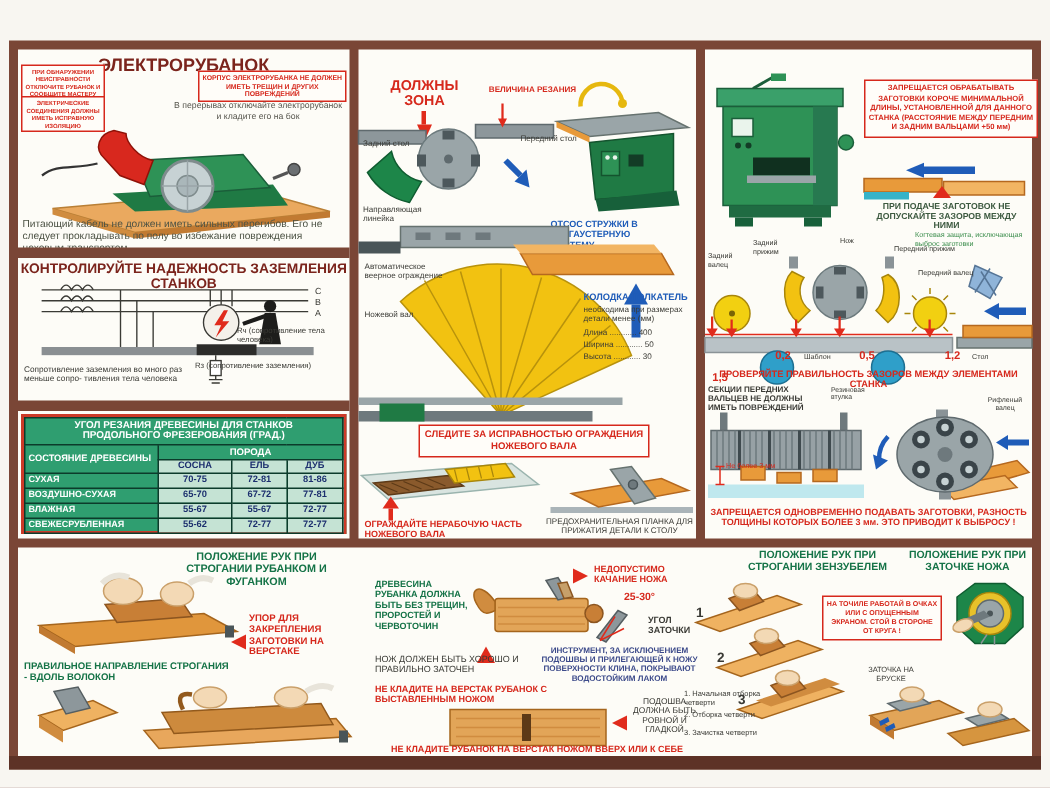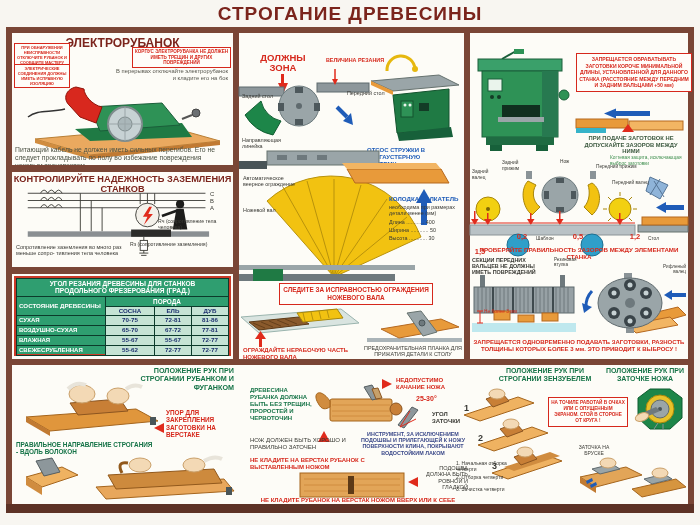--- a/index.html
+++ b/index.html
@@ -1,20 +1,20 @@
 <!DOCTYPE html>
 <html><head>
 <meta charset="utf-8">
 <style>
   html,body{margin:0;padding:0;background:#fff}
   .poster{position:relative;width:700px;height:525px;background:#f8f6f1;font-family:"Liberation Sans",sans-serif;overflow:hidden}
   .t{position:absolute;line-height:1.15}
   .b{font-weight:bold}
   .ctr{text-align:center}
-  .rt{text-align:right}
+  .rt{text-align:center}
   .maroon{color:#7b241c}
   .red{color:#d6281c}
   .green{color:#157347}
   .blue{color:#1f5cb8}
   .navy{color:#3c4a8a}
   .dark{color:#3a3a35}
   .gray{color:#57564e}
   .frame{position:absolute;left:6px;top:27px;width:688px;height:486px;background:#7a4636}
   .frame-bottom{position:absolute;left:0;bottom:0;width:100%;height:9px;background:#5d3226}
   .panel{position:absolute;background:#fdfcf7}
@@ -32,21 +32,20 @@
   .tri-u{border-left:6px solid transparent;border-right:6px solid transparent;border-bottom:11px solid #e02b1c}
   .tri-l{border-top:5px solid transparent;border-bottom:5px solid transparent;border-right:10px solid #e02b1c}
   .tri-r{border-top:5px solid transparent;border-bottom:5px solid transparent;border-left:10px solid #e02b1c}
   .shaft{position:absolute;background:#e02b1c}
   svg{position:absolute;overflow:visible}
 </style>
 </head>
 <body>
 
 <div class="poster">
-  <div class="t b ctr maroon" style="left:0;top:3px;width:100%;font-size:19px;letter-spacing:1px">СТРОГАНИЕ ДРЕВЕСИНЫ</div>
 
   <div class="frame">
 
     <section class="panel p1">
       <div class="hline" style="top:3px">ЭЛЕКТРОРУБАНОК</div>
 
       <div class="redbox" style="left:2px;top:10px;width:52px;font-size:4px;padding:1px">ПРИ ОБНАРУЖЕНИИ НЕИСПРАВНОСТИ ОТКЛЮЧИТЕ РУБАНОК И СООБЩИТЕ МАСТЕРУ</div>
       <div class="redbox" style="left:2px;top:31px;width:52px;font-size:4px;padding:1px">ЭЛЕКТРИЧЕСКИЕ СОЕДИНЕНИЯ ДОЛЖНЫ ИМЕТЬ ИСПРАВНУЮ ИЗОЛЯЦИЮ</div>
       <div class="redbox" style="left:120px;top:14px;width:95px;font-size:4.6px;padding:1px">КОРПУС ЭЛЕКТРОРУБАНКА НЕ ДОЛЖЕН ИМЕТЬ ТРЕЩИН И ДРУГИХ ПОВРЕЖДЕНИЙ</div>
       <div class="t gray rt" style="left:104px;top:35px;width:112px;font-size:5.8px">В перерывах отключайте электрорубанок и кладите его на бок</div>

